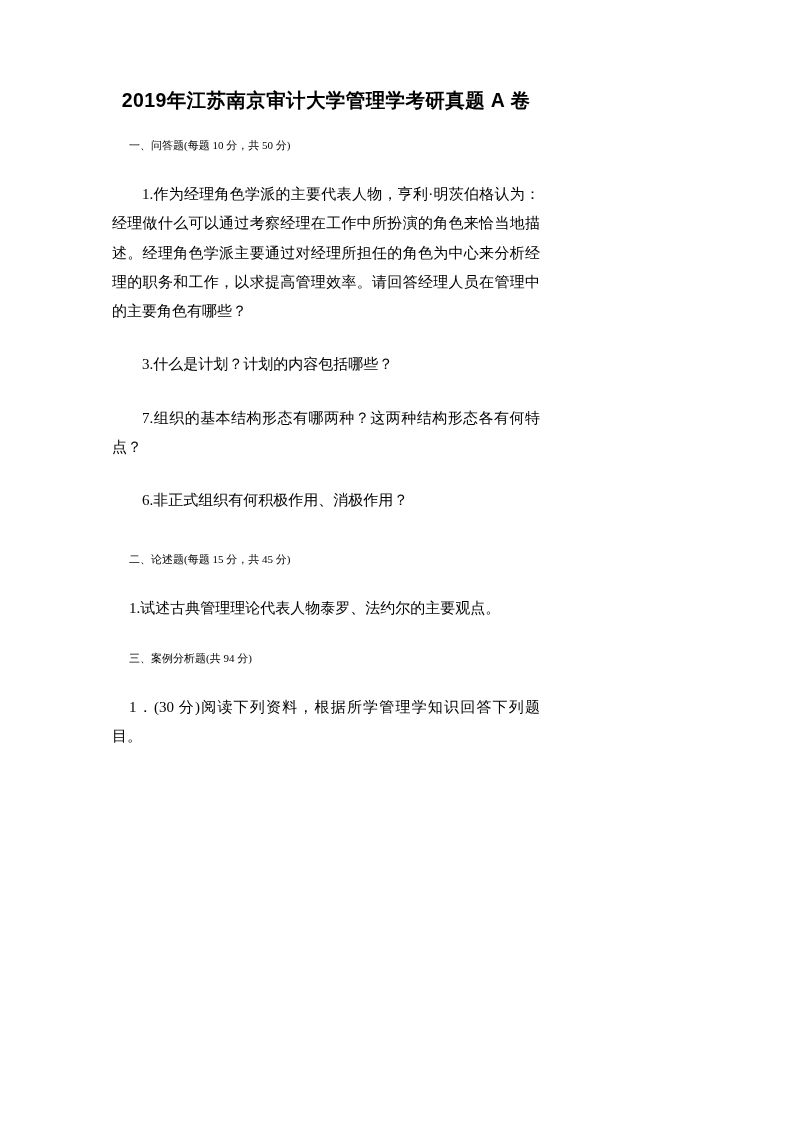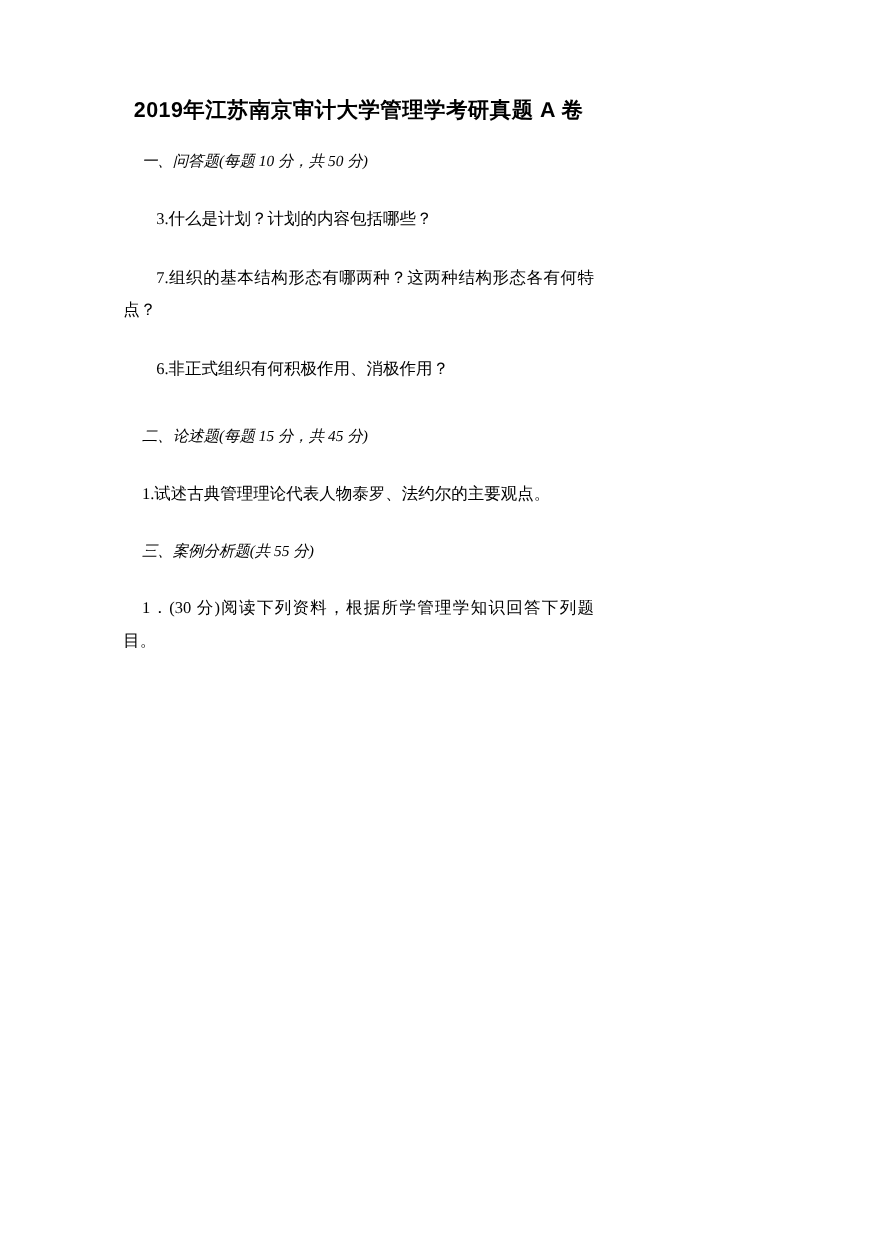--- a/index.html
+++ b/index.html
@@ -24,25 +24,24 @@
   .doc-title {
     font-family: "Liberation Sans", sans-serif;
     font-weight: bold;
     font-size: 19.5px;
     text-align: center;
     letter-spacing: 0.4px;
     margin: 0 0 22px 0;
     line-height: 1.3;
   }
   .section-head {
-    font-size: 14px;
+    font-size: 11px;
     line-height: 1.9;
     margin: 0 0 24px 0;
     text-indent: 17px;
-    font-style: italic;
   }
   .para {
     font-size: 15px;
     line-height: 1.95;
     margin: 0 0 24px 0;
     text-indent: 30px;
     text-align: justify;
   }
   .para.indent-sm {
     text-indent: 17px;
@@ -57,25 +56,26 @@
 </style>
 </head>
 <body>
 
 <div class="page">
 
   <h1 class="doc-title">2019年江苏南京审计大学管理学考研真题 A 卷</h1>
 
   <p class="section-head">一、问答题(每题 10 分，共 50 分)</p>
 
+  <p class="para">1.作为经理角色学派的主要代表人物，亨利·明茨伯格认为：经理做什么可以通过考察经理在工作中所扮演的角色来恰当地描述。经理角色学派主要通过对经理所担任的角色为中心来分析经理的职务和工作，以求提高管理效率。请回答经理人员在管理中的主要角色有哪些？</p>
   <p class="para">3.什么是计划？计划的内容包括哪些？</p>
   <p class="para">7.组织的基本结构形态有哪两种？这两种结构形态各有何特点？</p>
   <p class="para gap-mid">6.非正式组织有何积极作用、消极作用？</p>
 
   <p class="section-head">二、论述题(每题 15 分，共 45 分)</p>
 
   <p class="para indent-sm">1.试述古典管理理论代表人物泰罗、法约尔的主要观点。</p>
 
-  <p class="section-head">三、案例分析题(共 55 分)</p>
+  <p class="section-head">三、案例分析题(共 94 分)</p>
 
   <p class="para indent-sm">1．(30 分)阅读下列资料，根据所学管理学知识回答下列题目。</p>
 
 </div>
 
 </body></html>

